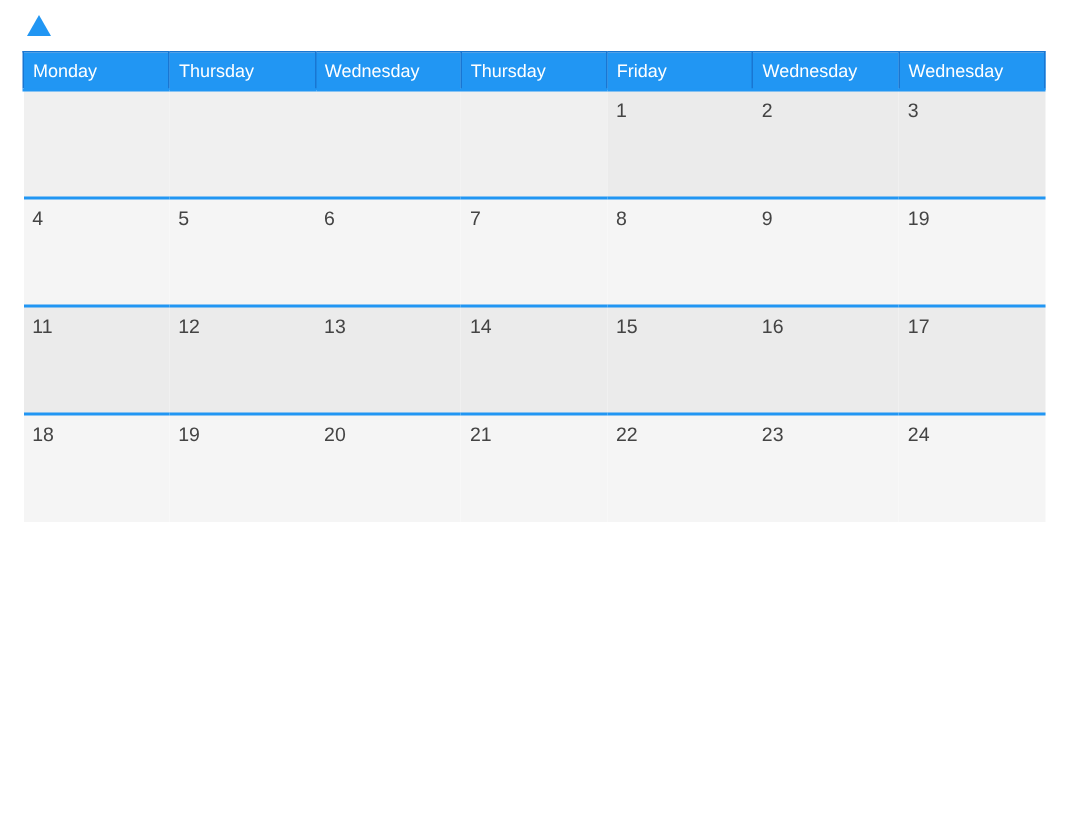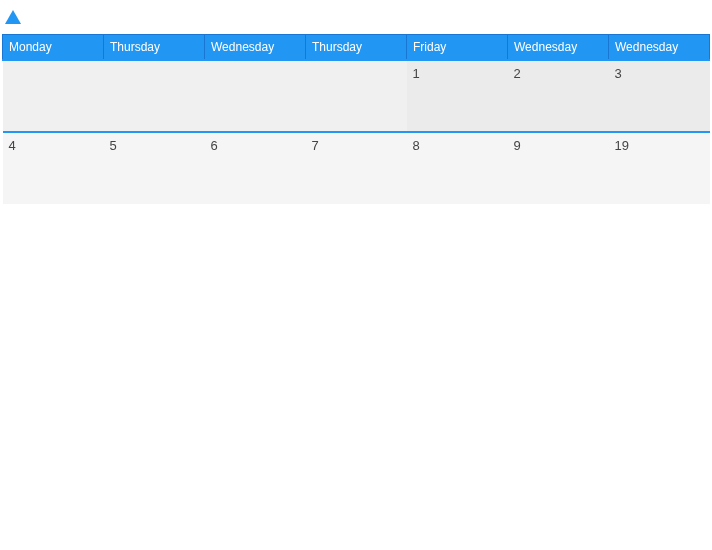--- a/index.html
+++ b/index.html
@@ -7,21 +7,21 @@
       background: #fff;
       font-family: Arial, sans-serif;
       width: 712px;
       height: 550px;
       overflow: hidden;
     }
     .calendar-container {
       width: 712px;
       height: 550px;
       background: #fff;
-      padding: 10px 2px;
+      padding: 10px 15px;
     }
     .header {
       display: flex;
       align-items: center;
       justify-content: space-between;
       margin-bottom: 8px;
     }
     .logo {
       display: flex;
       flex-direction: column;
@@ -141,15 +141,33 @@
         </tr>
         <tr class="week-row">
           <td><span class="day-num">4</span></td>
           <td><span class="day-num">5</span></td>
           <td><span class="day-num">6</span></td>
           <td><span class="day-num">7</span></td>
           <td><span class="day-num">8</span></td>
           <td><span class="day-num">9</span></td>
           <td><span class="day-num">19</span></td>
         </tr>
+        <tr class="week-row">
+          <td><span class="day-num">11</span></td>
+          <td><span class="day-num">12</span></td>
+          <td><span class="day-num">13</span></td>
+          <td><span class="day-num">14</span></td>
+          <td><span class="day-num">15</span></td>
+          <td><span class="day-num">16</span></td>
+          <td><span class="day-num">17</span></td>
+        </tr>
+        <tr class="week-row">
+          <td><span class="day-num">18</span></td>
+          <td><span class="day-num">19</span></td>
+          <td><span class="day-num">20</span></td>
+          <td><span class="day-num">21</span></td>
+          <td><span class="day-num">22</span></td>
+          <td><span class="day-num">23</span></td>
+          <td><span class="day-num">24</span></td>
+        </tr>
       </tbody>
   </table>
 </div>
 
 </body></html>

